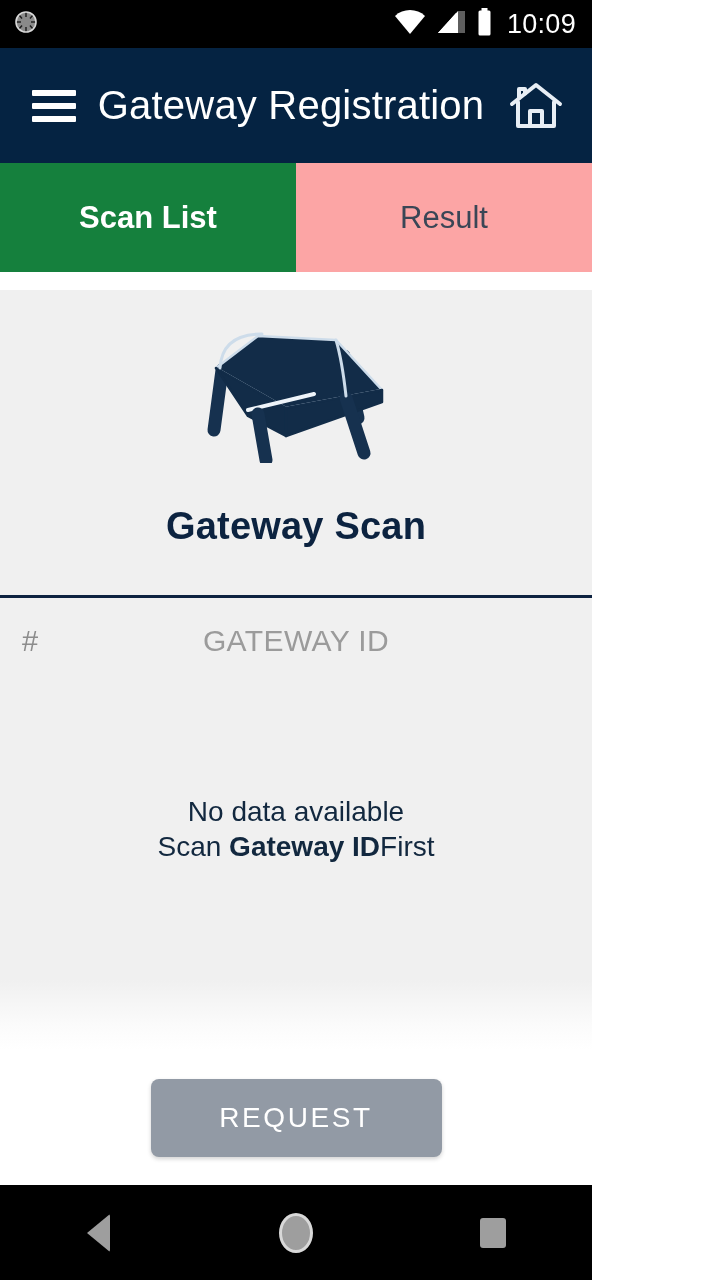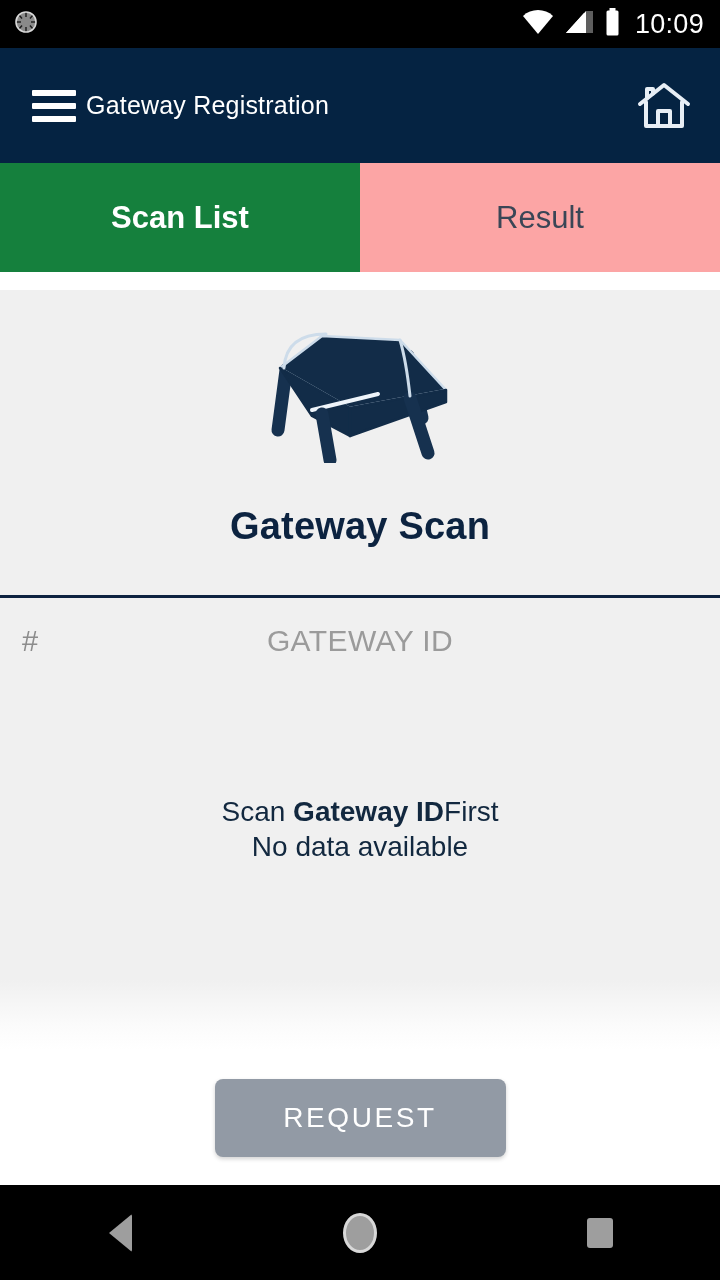--- a/index.html
+++ b/index.html
@@ -4,21 +4,21 @@
 <style>
   * { margin:0; padding:0; box-sizing:border-box; }
   html, body {
     width:720px; height:1280px;
     background:#ffffff;
     font-family:"Liberation Sans", sans-serif;
     overflow:hidden;
   }
   #app {
     position:relative;
-    width:720px; height:1280px;
+    width:592px; height:1280px;
     display:flex; flex-direction:column;
     background:#ffffff;
   }
 
   
   .statusbar {
     height:48px; background:#000000;
     display:flex; align-items:center;
     padding:0 16px 0 12px;
     flex:0 0 48px;
@@ -46,23 +46,23 @@
     display:flex; flex-direction:column; justify-content:space-between;
     cursor:pointer; flex:0 0 auto;
   }
   .hamburger span {
     display:block; height:6px; width:100%;
     background:#ffffff; border-radius:1px;
   }
   .appbar-title {
     flex:1 1 auto;
     color:#ffffff;
-    font-size:25px;
+    font-size:40px;
     font-weight:400;
-    text-align:left;
+    text-align:center;
     letter-spacing:0.2px;
     margin:0 10px;
     white-space:nowrap;
   }
   .home-btn { width:60px; height:60px; flex:0 0 60px; display:flex; align-items:center; justify-content:center; cursor:pointer; }
 
   
   .tabbar {
     height:109px; display:flex; flex:0 0 109px;
   }
@@ -286,22 +286,22 @@
 
     <div class="table-wrap">
       <div class="table-divider"></div>
       <div class="table-head">
         <span class="th-index">#</span>
         <span class="th-gateway">GATEWAY ID</span>
       </div>
     </div>
 
     <div class="empty-state">
+      <span class="empty-line">No data available</span>
       <span class="empty-line"><span>Scan </span><span class="empty-strong">Gateway ID</span><span>First</span></span>
-      <span class="empty-line">No data available</span>
     </div>
 
     <div class="footer">
       <button class="request-btn">REQUEST</button>
     </div>
 
   </div>
 
   <div class="navbar">
     <div class="nav-btn">

